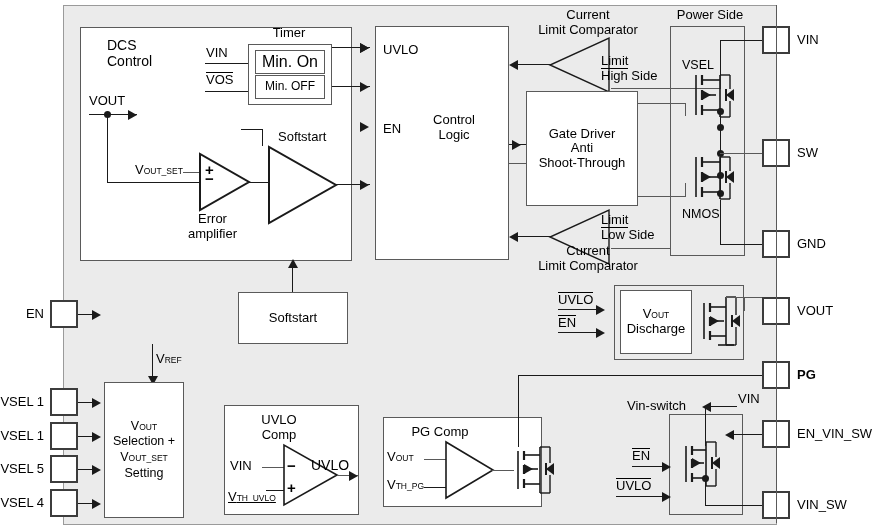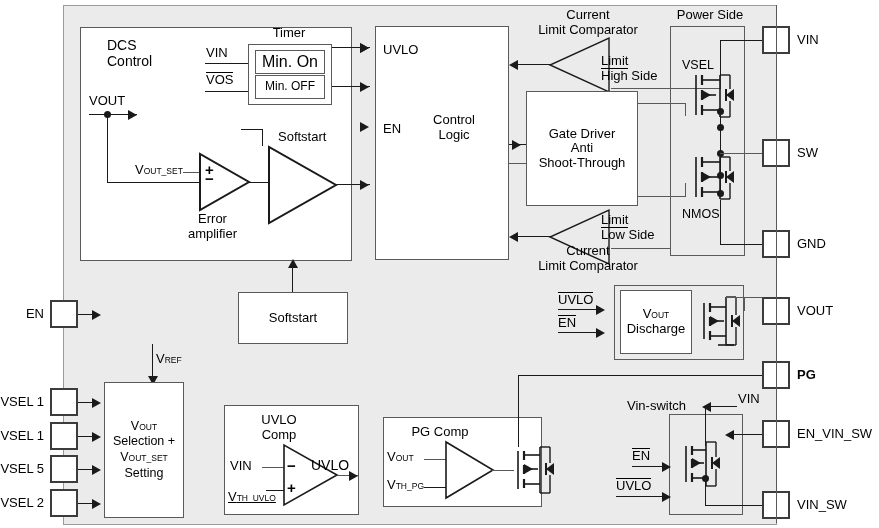--- a/index.html
+++ b/index.html
@@ -263,21 +263,21 @@
   <div class="lbl r" style="left:0px;top:429px;width:44px;">VSEL 1</div>
   <div class="wire wh dark" style="left:78px;top:436px;width:18px;height:1px;"></div>
   <div class="arrow ar" style="left:92px;top:432px;"></div>
 
   <div class="pin" style="left:50px;top:455px;"></div>
   <div class="lbl r" style="left:0px;top:462px;width:44px;">VSEL 5</div>
   <div class="wire wh dark" style="left:78px;top:469px;width:18px;height:1px;"></div>
   <div class="arrow ar" style="left:92px;top:465px;"></div>
 
   <div class="pin" style="left:50px;top:489px;"></div>
-  <div class="lbl r" style="left:0px;top:496px;width:44px;">VSEL 2</div>
+  <div class="lbl r" style="left:0px;top:496px;width:44px;">VSEL 4</div>
   <div class="wire wh dark" style="left:78px;top:503px;width:18px;height:1px;"></div>
   <div class="arrow ar" style="left:92px;top:499px;"></div>
 
   <div class="blk" style="left:224px;top:405px;width:135px;height:110px;"></div>
   <div class="lbl c" style="left:234px;top:413px;width:90px;line-height:1.15;">
     <span>UVLO</span><br><span>Comp</span>
   </div>
   <div class="lbl" style="left:230px;top:459px;font-size:13px;">VIN</div>
   <div class="wire wh" style="left:262px;top:467px;width:22px;height:1px;"></div>
   <div class="lbl" style="left:228px;top:490px;font-size:13px;text-decoration:underline;">

